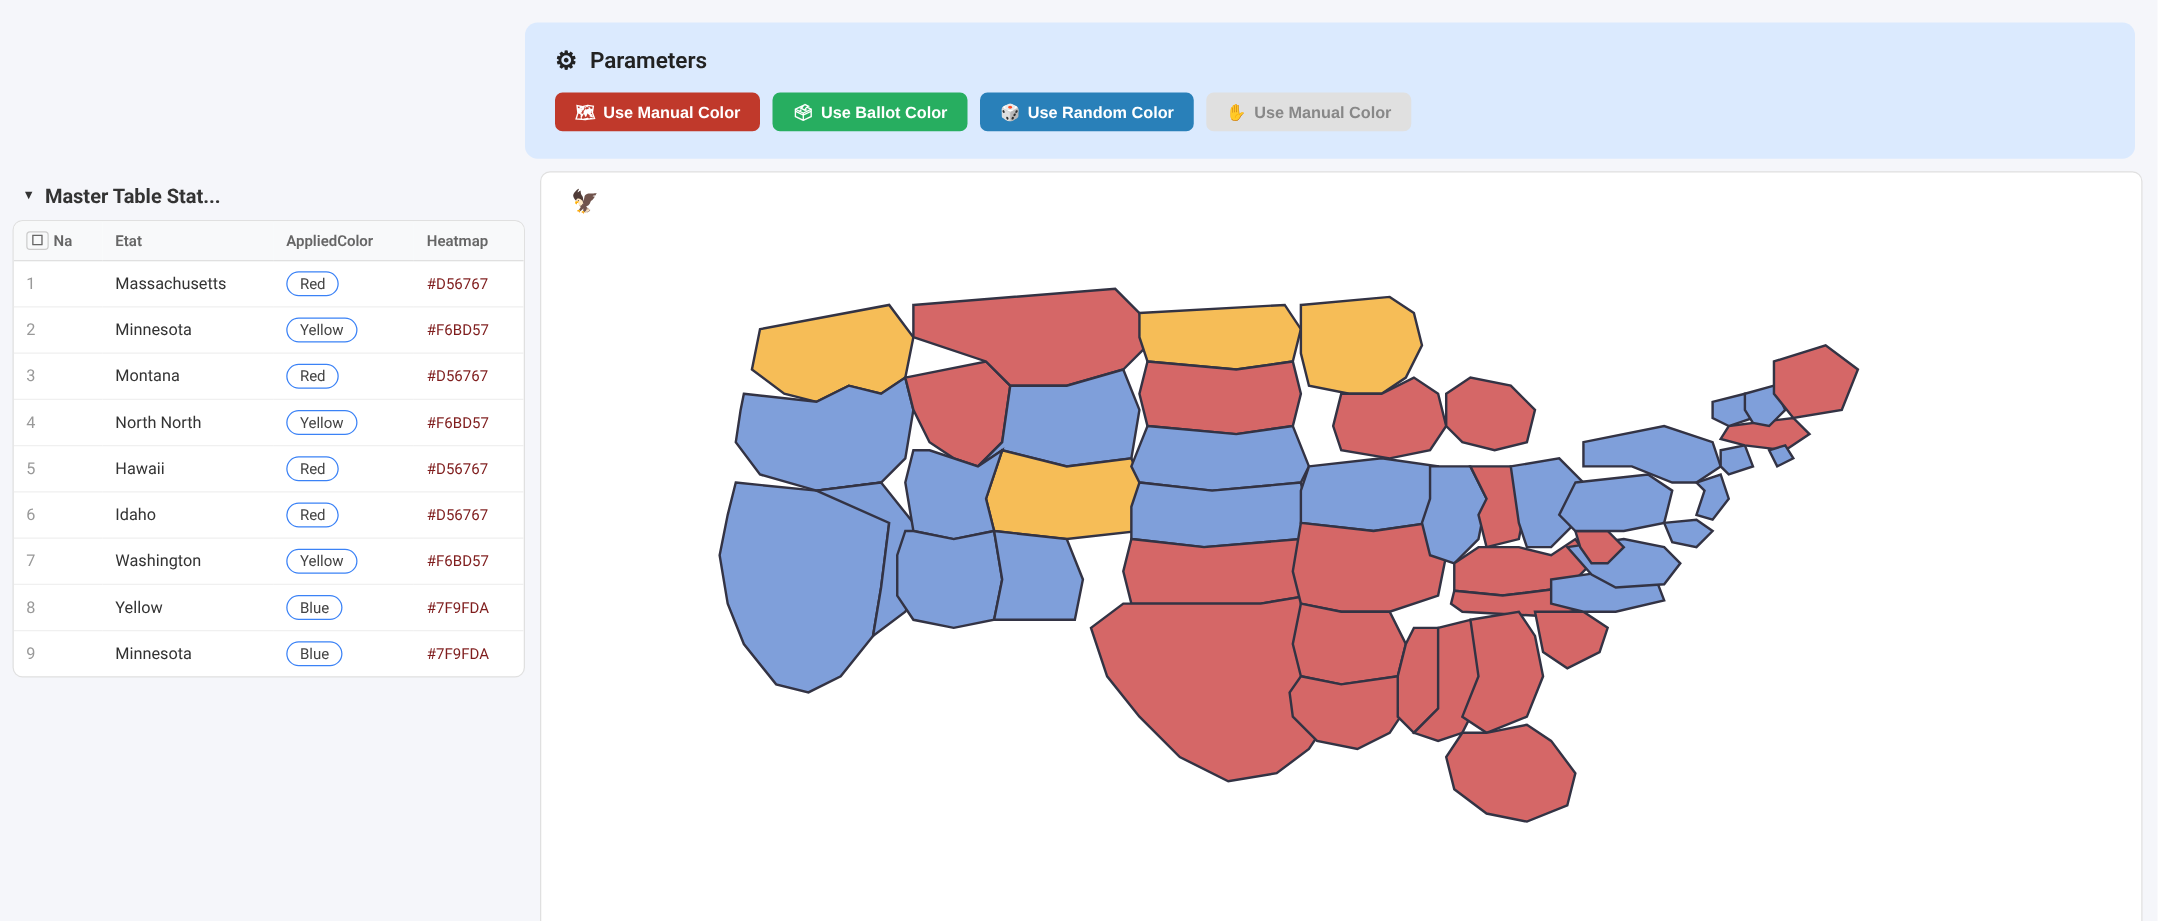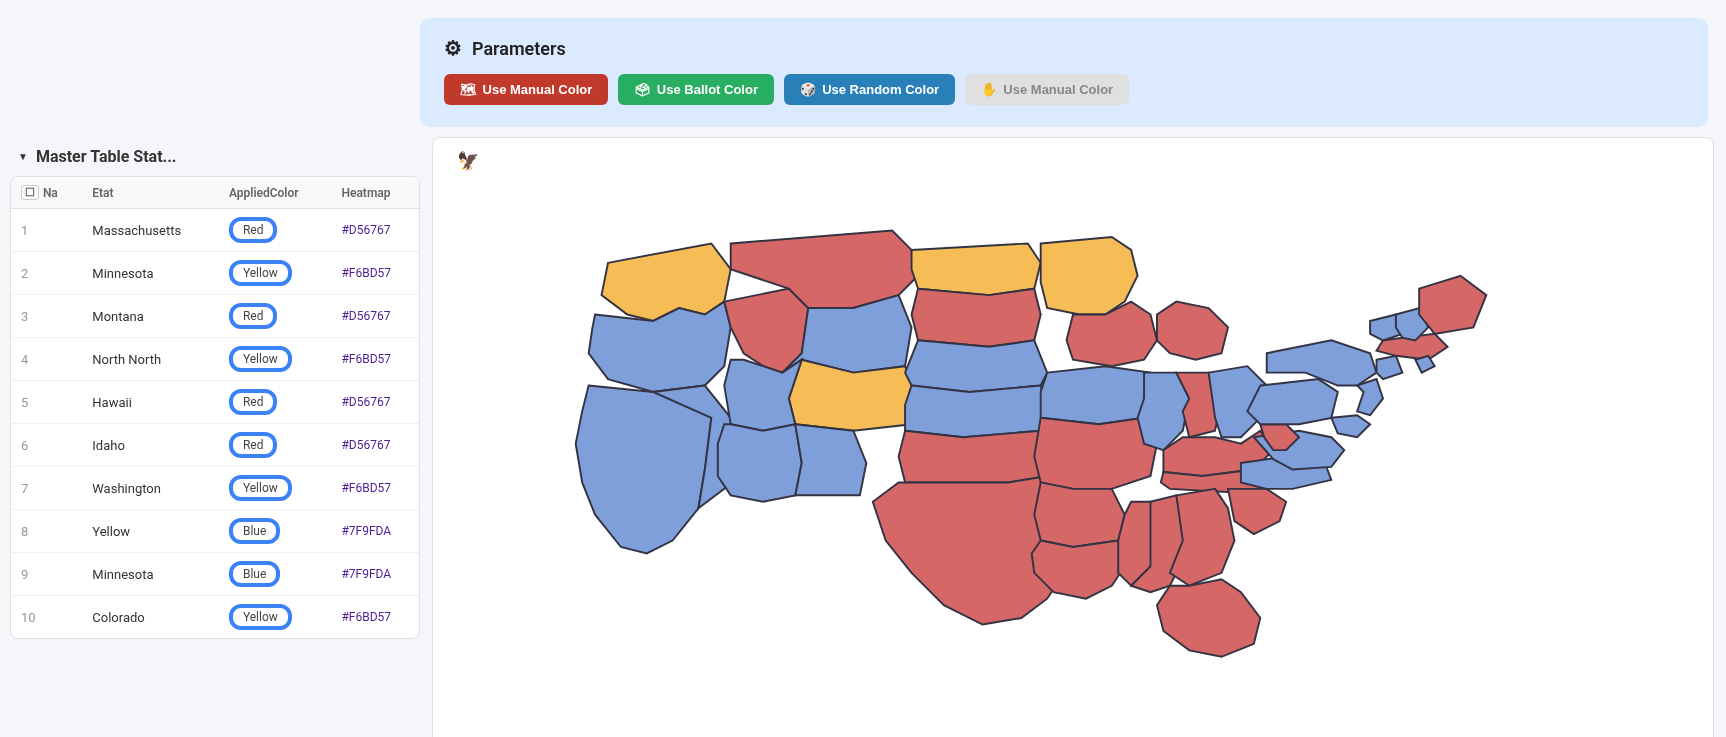--- a/index.html
+++ b/index.html
@@ -106,26 +106,26 @@
     tbody tr:last-child { border-bottom: none; }
     tbody td {
       padding: 8px 10px;
       font-size: 13px;
     }
     .color-badge {
       display: inline-block;
       padding: 2px 10px;
       border-radius: 12px;
       font-size: 12px;
-      border: 4px solid #3b82f6;
+      border: 1px solid #3b82f6;
       background: white;
       color: #444;
     }
     .row-num { color: #999; }
-    .hex-val { color: #4c1d95; font-size: 12px; }
+    .hex-val { color: #7f1d1d; font-size: 12px; }
     .map-panel {
       flex: 1;
       background: white;
       border-radius: 8px;
       margin: 0 12px 12px 12px;
       border: 1px solid #e0e0e0;
       position: relative;
       overflow: hidden;
       min-height: 530px;
     }
@@ -260,28 +260,20 @@
       <td class="hex-val">#7F9FDA</td>
     </tr>
               <tr>
       <td class="row-num">9</td>
       <td>Minnesota</td>
       <td>
         <span class="color-badge">Blue</span>
       </td>
       <td class="hex-val">#7F9FDA</td>
     </tr>
-              <tr>
-      <td class="row-num">10</td>
-      <td>Colorado</td>
-      <td>
-        <span class="color-badge">Yellow</span>
-      </td>
-      <td class="hex-val">#F6BD57</td>
-    </tr>
             </tbody>
         </table>
       </div>
     </div>
 
     <div class="map-panel">
       <div class="map-icon">🦅</div>
       
       <svg class="us-map-svg" viewBox="0 0 960 600" xmlns="http://www.w3.org/2000/svg">
 

